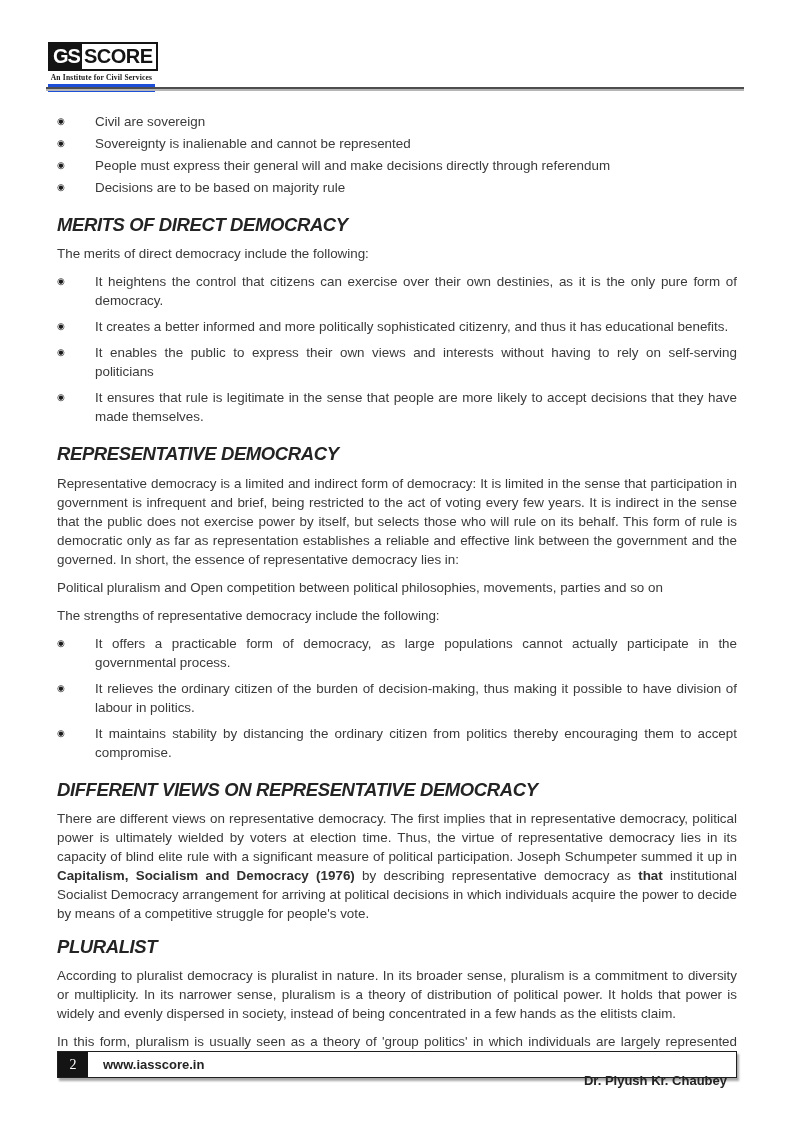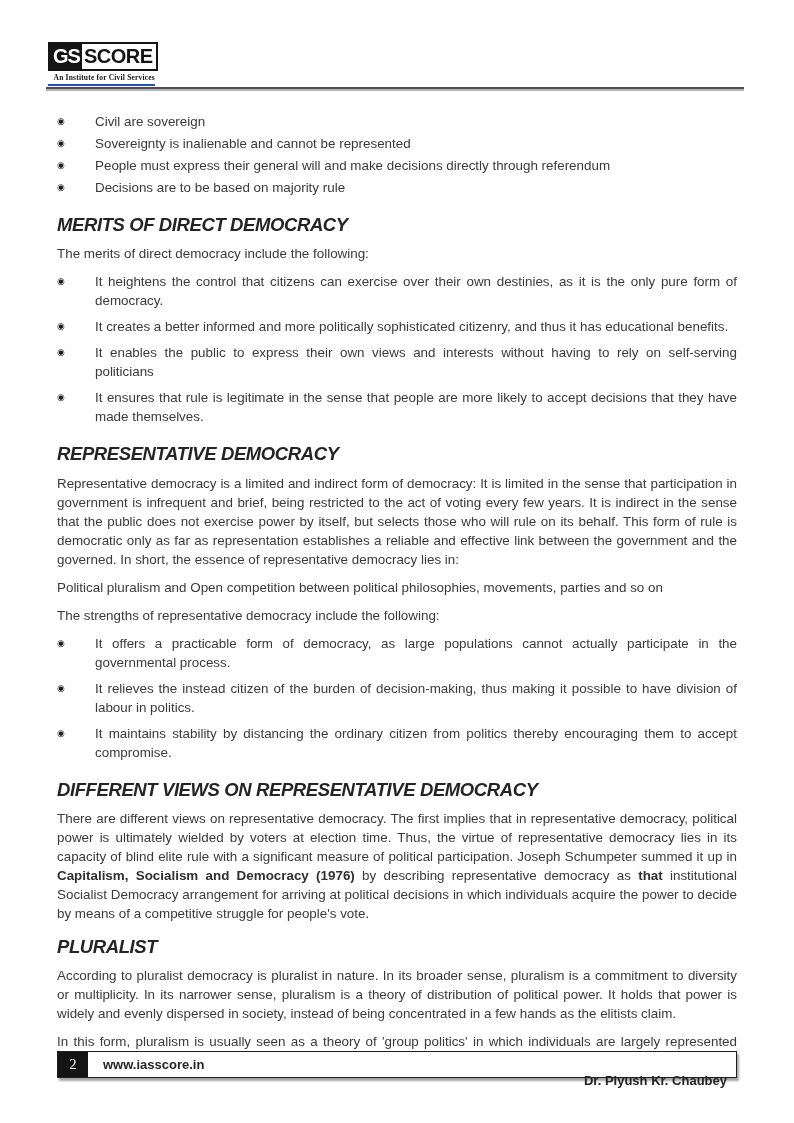--- a/index.html
+++ b/index.html
@@ -35,22 +35,22 @@
     font-size: 20px;
     padding: 2px 3px 3px 2px;
     letter-spacing: -0.5px;
     text-align: center;
   }
   .logo-tagline {
     font-family: "Liberation Serif", serif;
     font-weight: bold;
     font-size: 7.5px;
     color: #141414;
-    text-align: right;
-    border-bottom: 2px solid #1d4ed8;
+    text-align: center;
+    border-bottom: 8px solid #1d4ed8;
     padding: 2px 0 2px 0;
     width: 107px;
     letter-spacing: 0.2px;
   }
   .header-rule {
     position: absolute;
     top: 87px;
     left: 46px;
     right: 50px;
     height: 2px;
@@ -198,21 +198,21 @@
     <p>Representative democracy is a limited and indirect form of democracy: It is limited in the sense that participation in government is infrequent and brief, being restricted to the act of voting every few years. It is indirect in the sense that the public does not exercise power by itself, but selects those who will rule on its behalf. This form of rule is democratic only as far as representation establishes a reliable and effective link between the government and the governed. In short, the essence of representative democracy lies in:</p>
     <p>Political pluralism and Open competition between political philosophies, movements, parties and so on</p>
     <p>The strengths of representative democracy include the following:</p>
     <div>
       <div class="bullet-row">
         <span class="bullet-icon">◉</span>
         <span class="bullet-text">It offers a practicable form of democracy, as large populations cannot actually participate in the governmental process.</span>
       </div>
       <div class="bullet-row">
         <span class="bullet-icon">◉</span>
-        <span class="bullet-text">It relieves the instead citizen of the burden of decision-making, thus making it possible to have division of labour in politics.</span>
+        <span class="bullet-text">It relieves the ordinary citizen of the burden of decision-making, thus making it possible to have division of labour in politics.</span>
       </div>
       <div class="bullet-row">
         <span class="bullet-icon">◉</span>
         <span class="bullet-text">It maintains stability by distancing the ordinary citizen from politics thereby encouraging them to accept compromise.</span>
       </div>
     </div>
 
     <h2>DIFFERENT VIEWS ON REPRESENTATIVE DEMOCRACY</h2>
     <p><span>There are different views on representative democracy. The first implies that in representative democracy, political power is ultimately wielded by voters at election time. Thus, the virtue of representative democracy lies in its capacity of blind elite rule with a significant measure of political participation. Joseph Schumpeter summed it up in </span><span class="b">Capitalism, Socialism and Democracy (1976)</span><span> by describing representative democracy as </span><span class="b">that</span><span> institutional Socialist Democracy arrangement for arriving at political decisions in which individuals acquire the power to decide by means of a competitive struggle for people's vote.</span></p>
 

